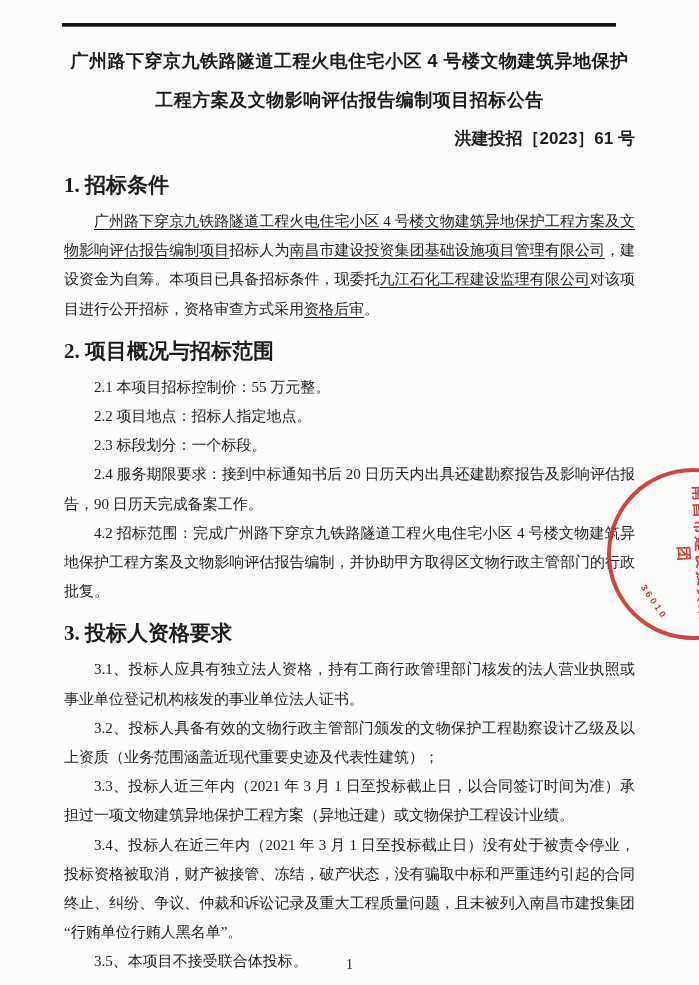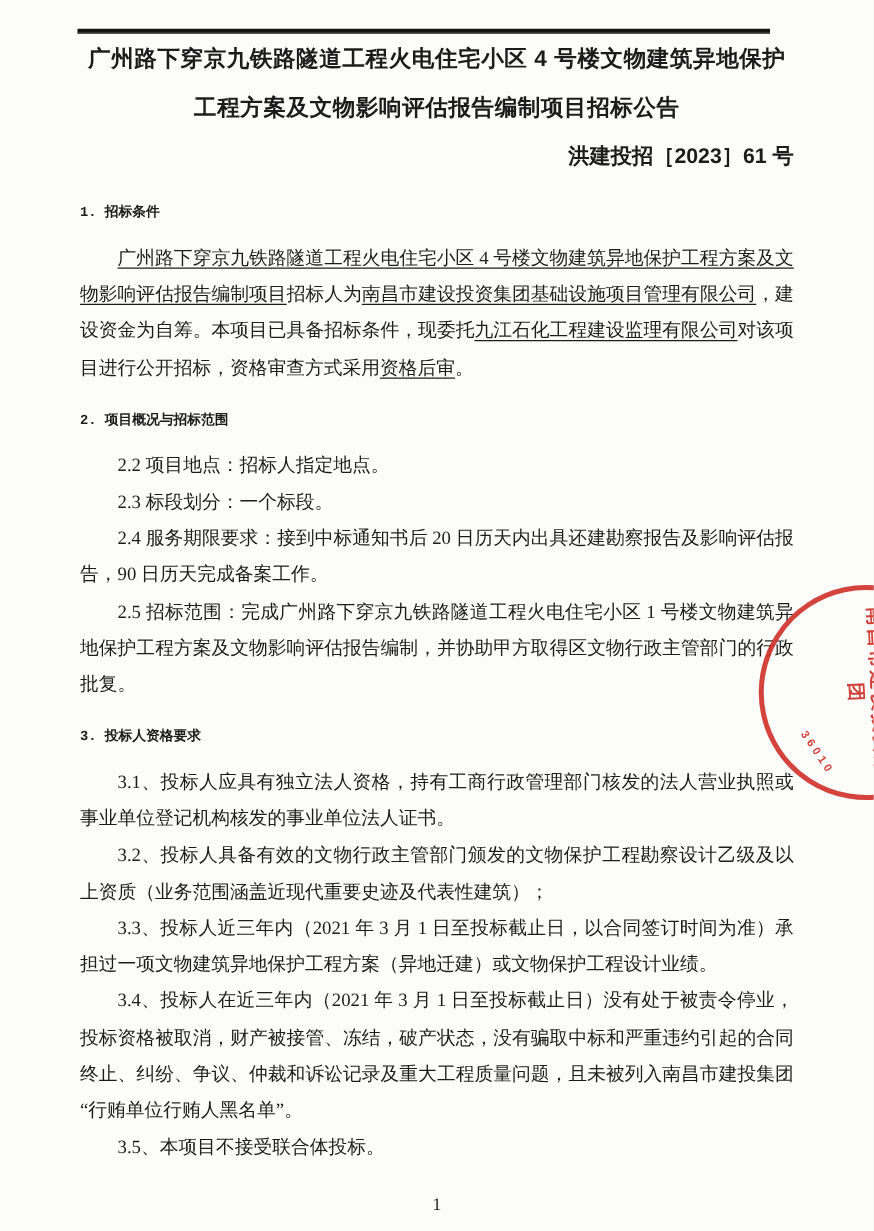--- a/index.html
+++ b/index.html
@@ -20,43 +20,43 @@
     top: 23px;
     width: 554px;
     height: 3px;
     background: #131313;
     border-bottom: 1px solid #555;
   }
   .content {
     position: absolute;
     left: 64px;
     right: 64px;
-    top: 28px;
+    top: 42px;
   }
   .title {
     font-family: "Liberation Sans", sans-serif;
     font-weight: bold;
     font-size: 18px;
     line-height: 39px;
     text-align: center;
     letter-spacing: 0.5px;
     margin: 0;
   }
   .doc-number {
     font-family: "Liberation Sans", sans-serif;
     font-weight: bold;
     font-size: 17px;
     line-height: 38px;
     text-align: right;
     margin: 0 0 2px 0;
   }
   .sec-heading {
-    font-family: Liberation Mono, monospace;
+    font-family: Liberation Serif, serif;
     font-weight: bold;
-    font-size: 11px;
+    font-size: 21px;
     line-height: 29px;
     margin: 13px 0 7px 0;
   }
   .para {
     font-size: 15px;
     line-height: 29.2px;
     text-align: justify;
     text-indent: 2em;
     margin: 0;
   }
@@ -124,24 +124,25 @@
       <span>广州路下穿京九铁路隧道工程火电住宅小区 4 号楼文物建筑异地保护</span><br>
       <span>工程方案及文物影响评估报告编制项目招标公告</span>
     </h1>
 
     <p class="doc-number">洪建投招［2023］61 号</p>
 
     <h2 class="sec-heading">1. 招标条件</h2>
     <p class="para"><span class="u">广州路下穿京九铁路隧道工程火电住宅小区 4 号楼文物建筑异地保护工程方案及文物影响评估报告编制项目</span><span>招标人为</span><span class="u">南昌市建设投资集团基础设施项目管理有限公司</span><span>，建设资金为自筹。本项目已具备招标条件，现委托</span><span class="u">九江石化工程建设监理有限公司</span><span>对该项目进行公开招标，资格审查方式采用</span><span class="u">资格后审</span><span>。</span></p>
 
     <h2 class="sec-heading">2. 项目概况与招标范围</h2>
+    <p class="para">2.1 本项目招标控制价：55 万元整。</p>
     <p class="para">2.2 项目地点：招标人指定地点。</p>
     <p class="para">2.3 标段划分：一个标段。</p>
     <p class="para">2.4 服务期限要求：接到中标通知书后 20 日历天内出具还建勘察报告及影响评估报告，90 日历天完成备案工作。</p>
-    <p class="para">2.5 招标范围：完成广州路下穿京九铁路隧道工程火电住宅小区 1 号楼文物建筑异地保护工程方案及文物影响评估报告编制，并协助甲方取得区文物行政主管部门的行政批复。</p>
+    <p class="para">4.2 招标范围：完成广州路下穿京九铁路隧道工程火电住宅小区 4 号楼文物建筑异地保护工程方案及文物影响评估报告编制，并协助甲方取得区文物行政主管部门的行政批复。</p>
 
     <h2 class="sec-heading">3. 投标人资格要求</h2>
     <p class="para">3.1、投标人应具有独立法人资格，持有工商行政管理部门核发的法人营业执照或事业单位登记机构核发的事业单位法人证书。</p>
     <p class="para">3.2、投标人具备有效的文物行政主管部门颁发的文物保护工程勘察设计乙级及以上资质（业务范围涵盖近现代重要史迹及代表性建筑）；</p>
     <p class="para">3.3、投标人近三年内（2021 年 3 月 1 日至投标截止日，以合同签订时间为准）承担过一项文物建筑异地保护工程方案（异地迁建）或文物保护工程设计业绩。</p>
     <p class="para">3.4、投标人在近三年内（2021 年 3 月 1 日至投标截止日）没有处于被责令停业，投标资格被取消，财产被接管、冻结，破产状态，没有骗取中标和严重违约引起的合同终止、纠纷、争议、仲裁和诉讼记录及重大工程质量问题，且未被列入南昌市建投集团“行贿单位行贿人黑名单”。</p>
     <p class="para">3.5、本项目不接受联合体投标。</p>
 
   </div>
 

